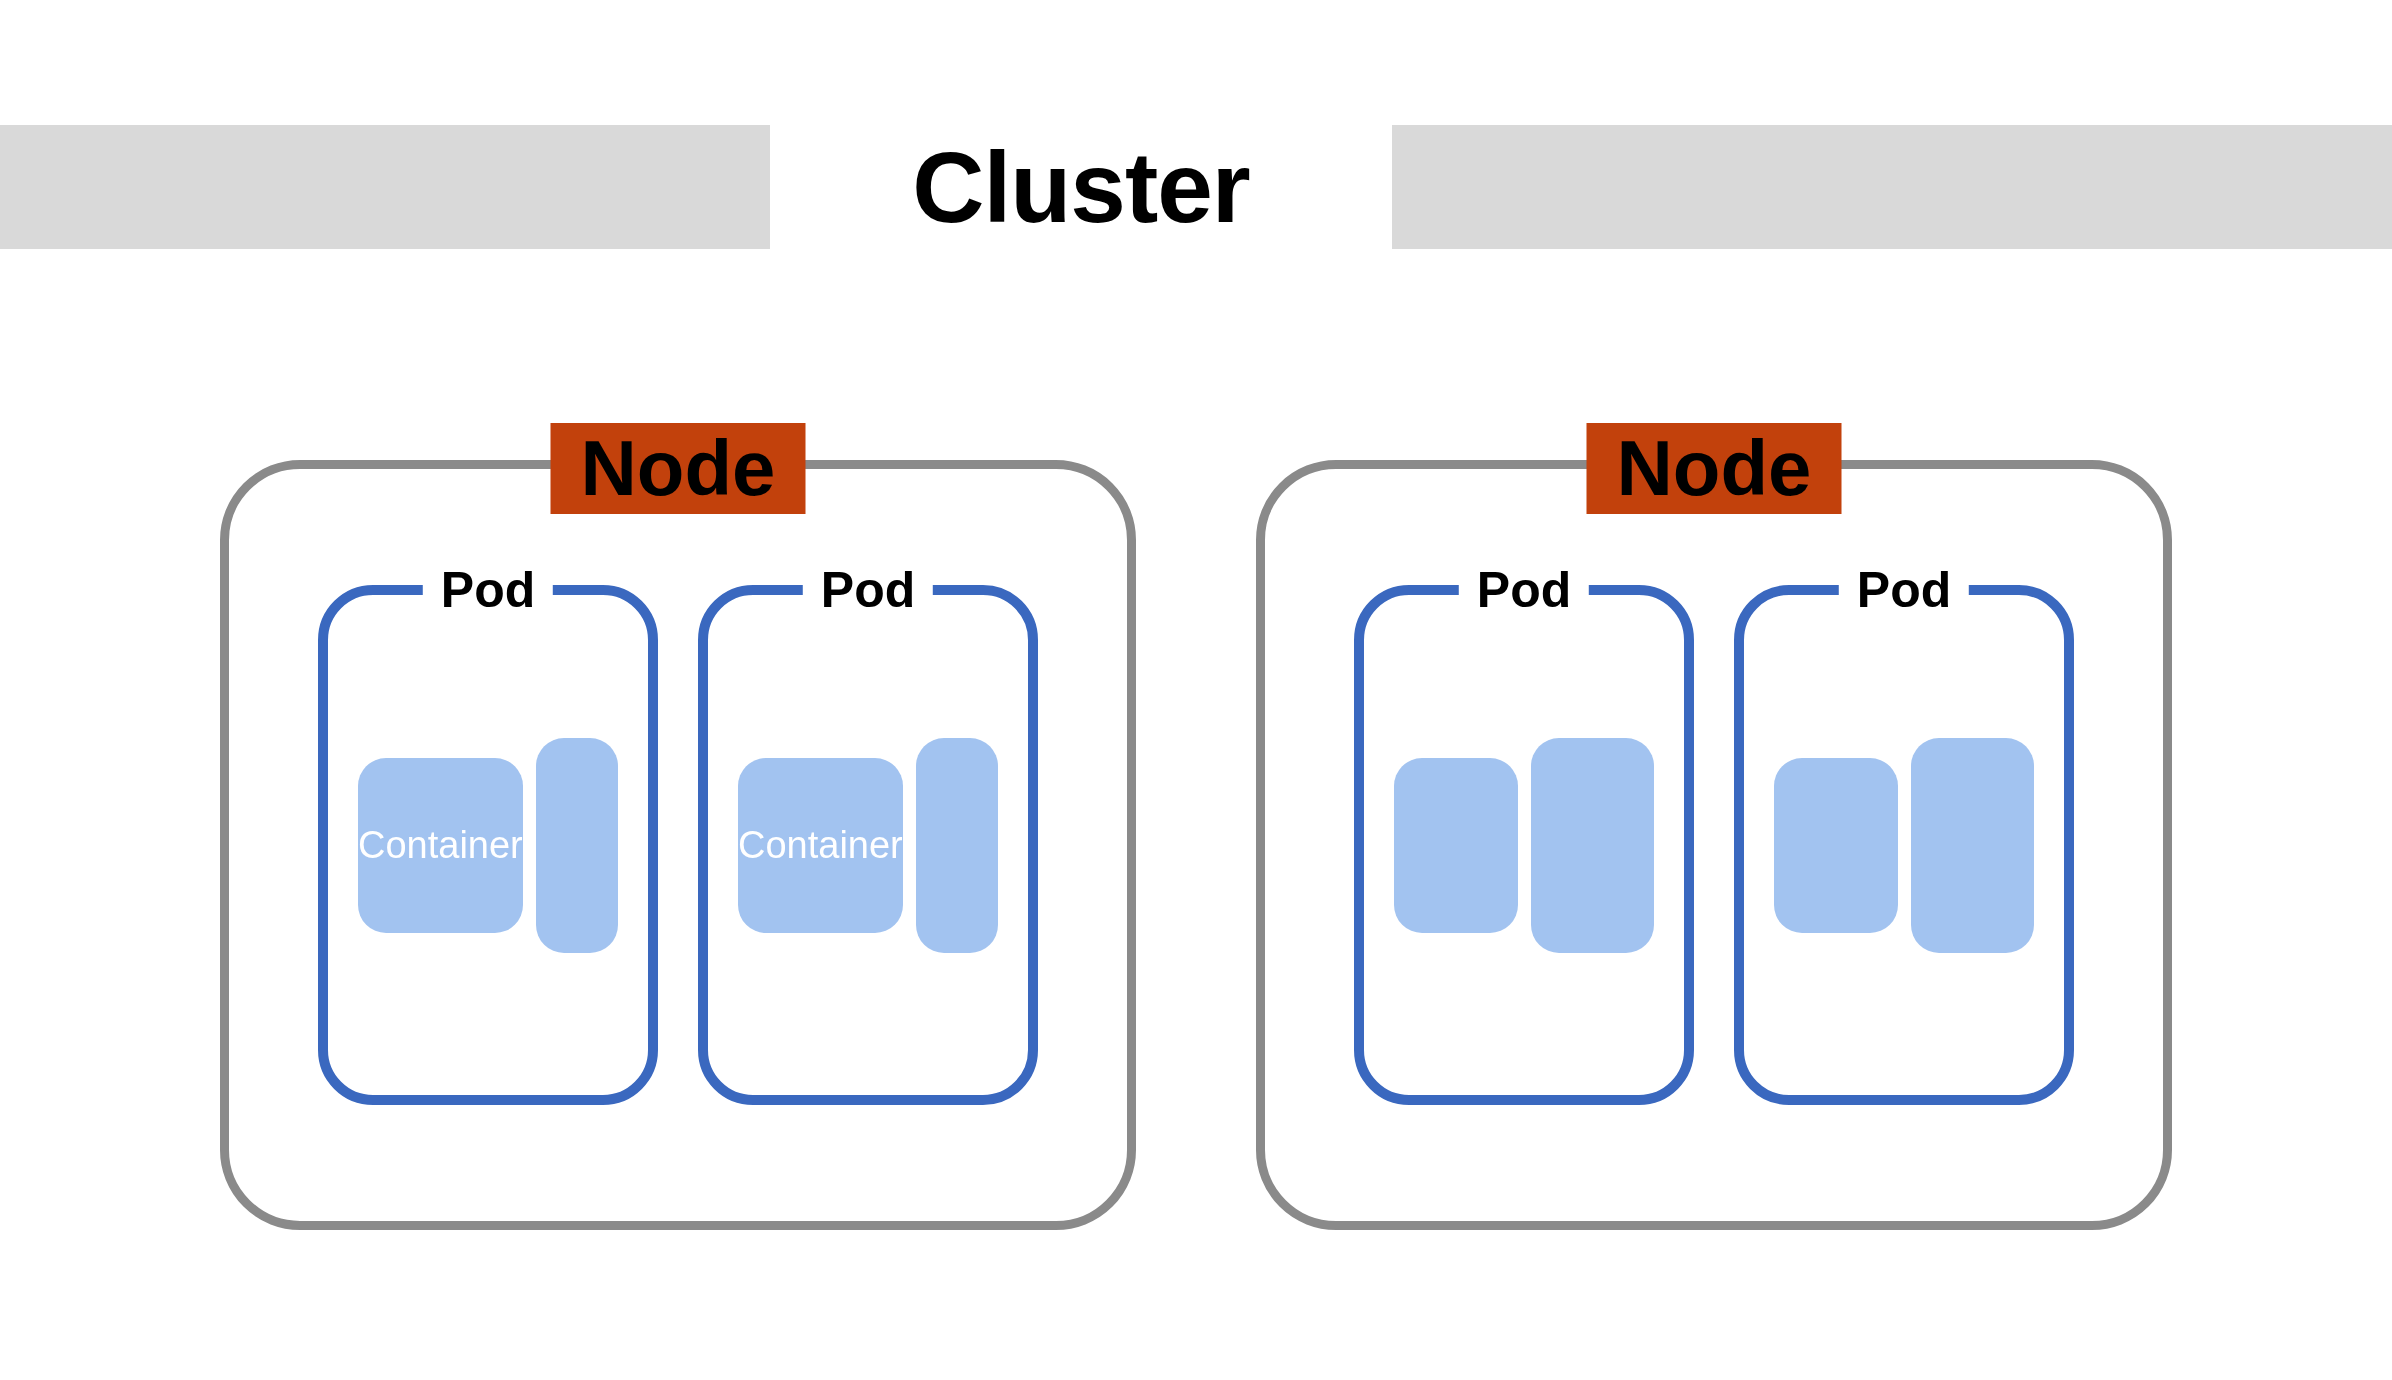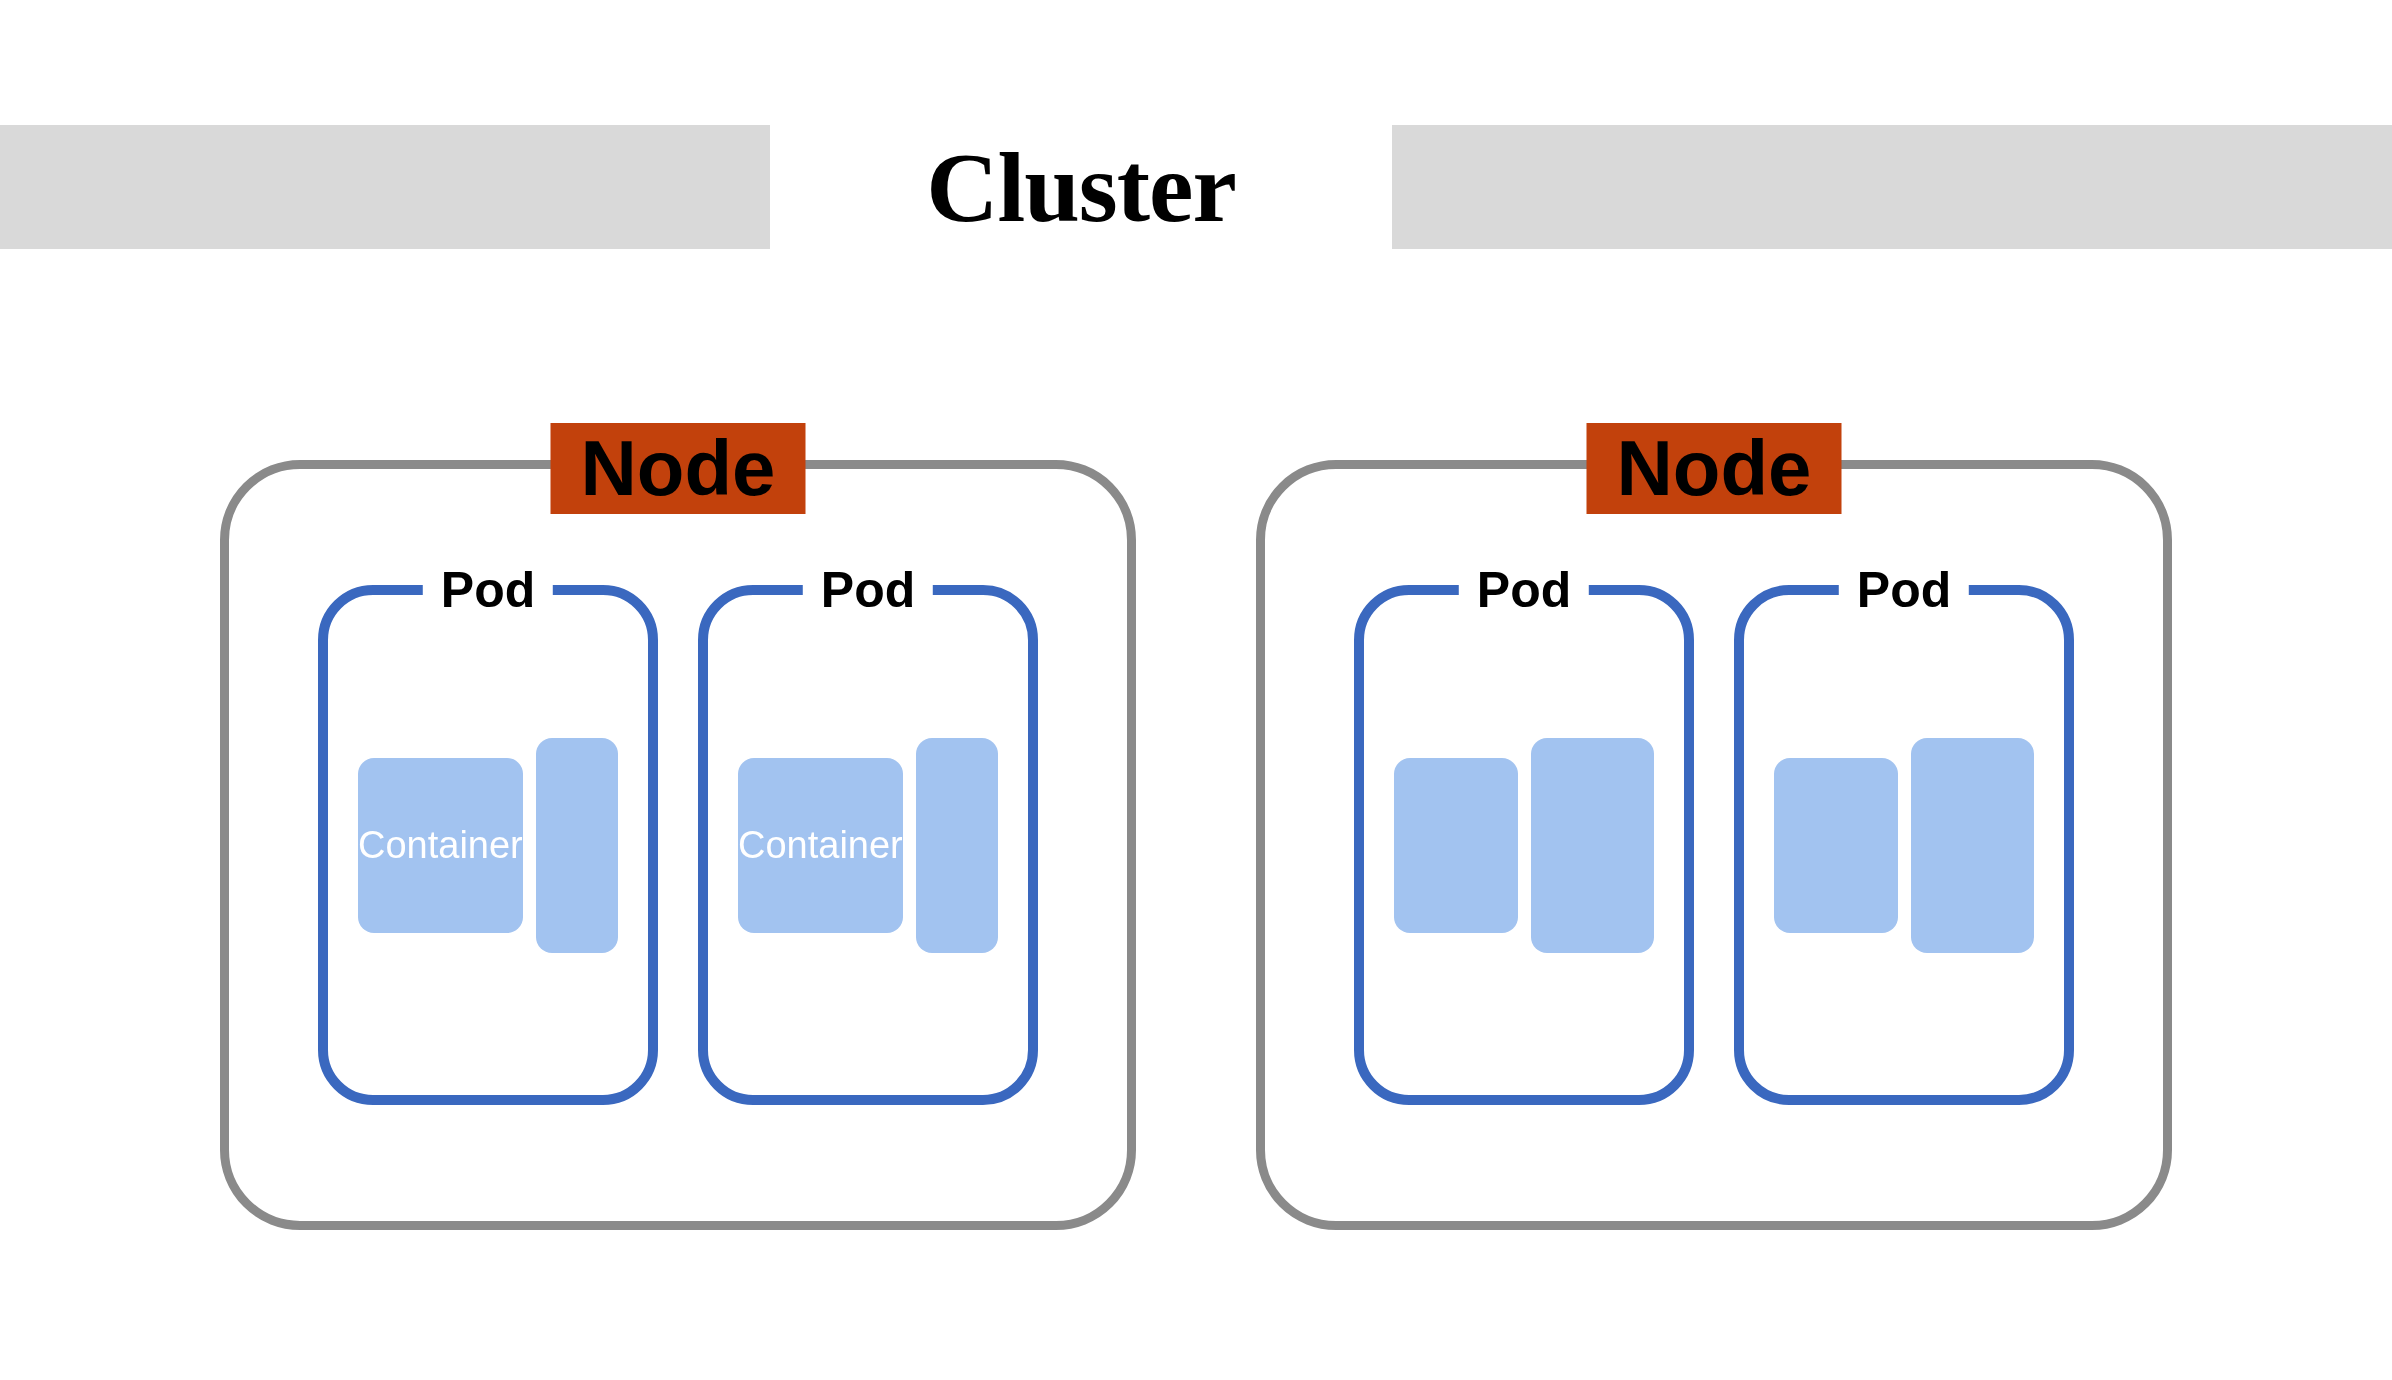--- a/index.html
+++ b/index.html
@@ -33,21 +33,20 @@
       height: 100%;
       flex: 0 0 1000px;
     }
     .band-title {
       flex: 1;
       text-align: center;
       font-size: 100px;
       font-weight: 700;
       color: #000;
       letter-spacing: -1px;
-      font-family: Liberation Serif, serif;
     }
     .nodes-wrap {
       position: absolute;
       top: 460px;
       left: 220px;
       right: 220px;
       display: flex;
       justify-content: space-between;
       gap: 120px;
     }
@@ -92,21 +91,21 @@
       left: 50%;
       transform: translateX(-50%);
       background: #ffffff;
       padding: 0 18px;
       font-size: 50px;
       font-weight: 700;
       color: #000;
     }
     .container-box {
       background: #a2c3f0;
-      border-radius: 16px;
+      border-radius: 28px;
       width: 250px;
       height: 175px;
       display: flex;
       justify-content: center;
       align-items: center;
     }
     .container-box.tall {
       height: 215px;
     }
     .container-label {

